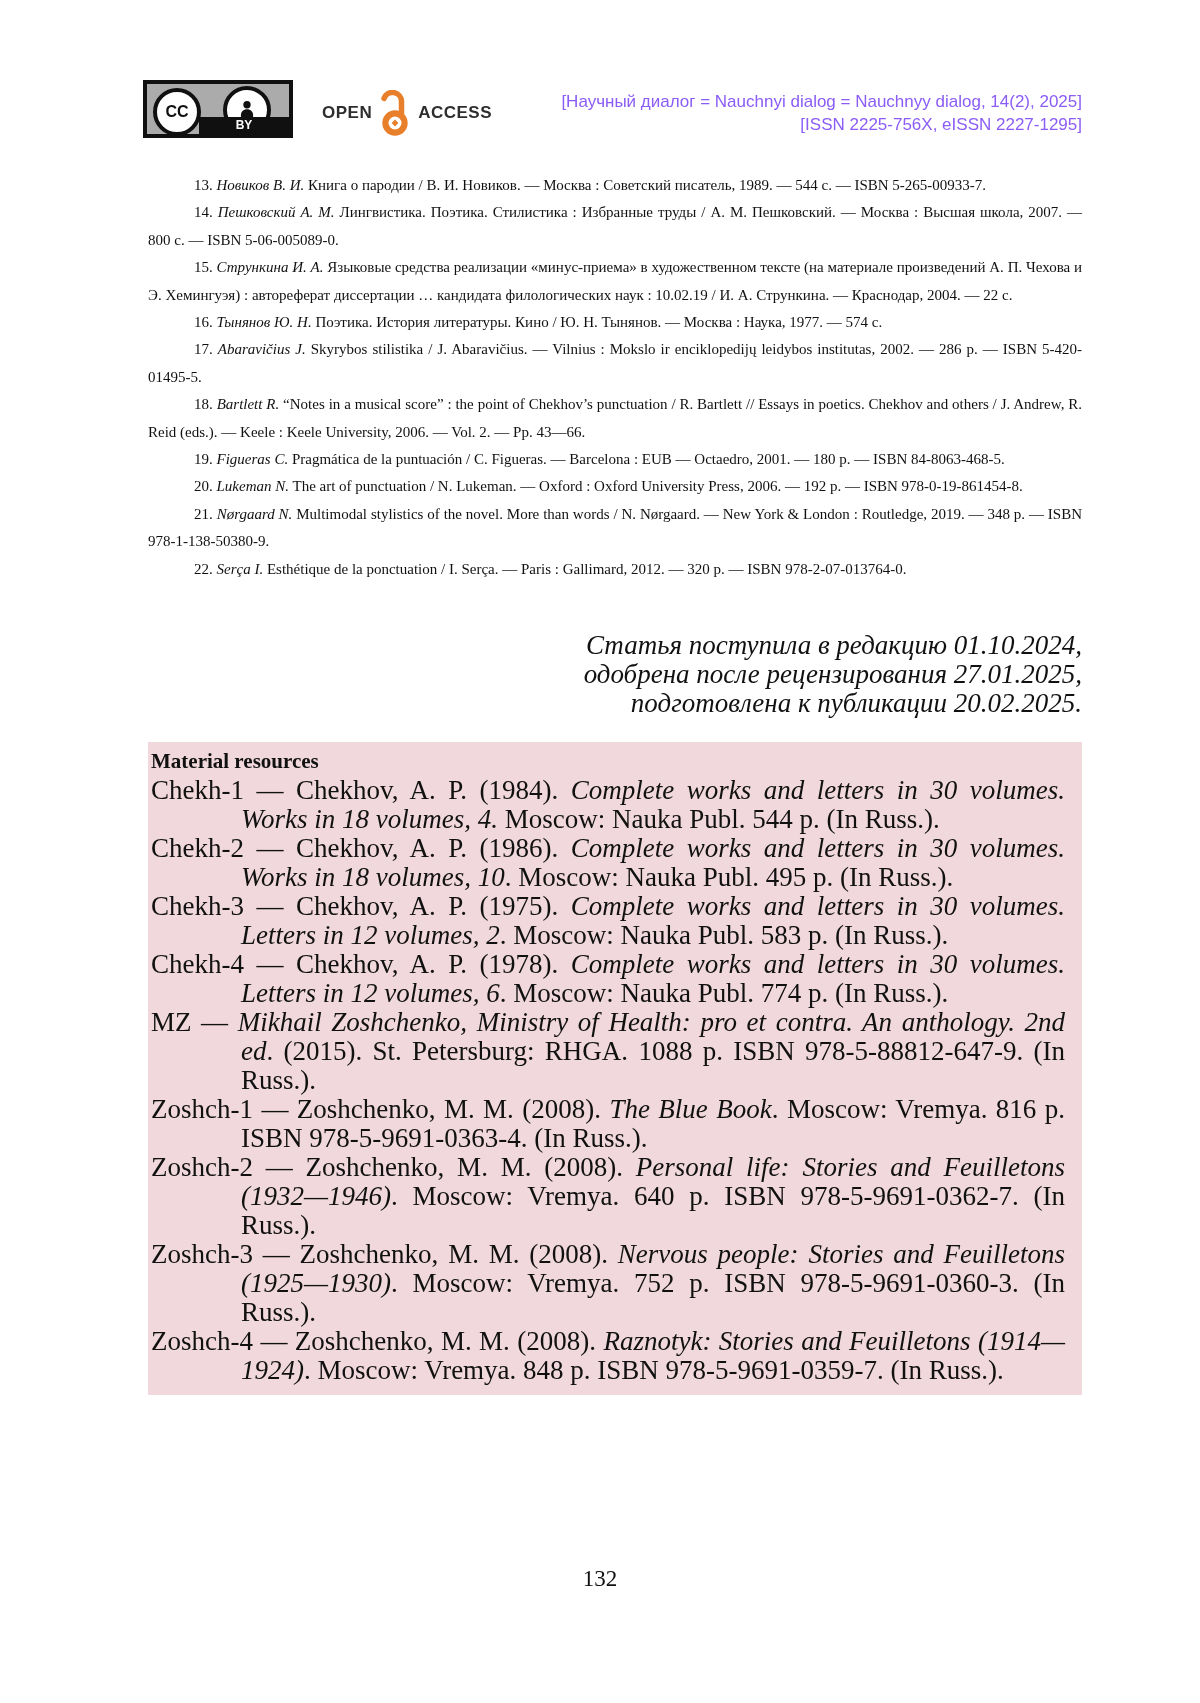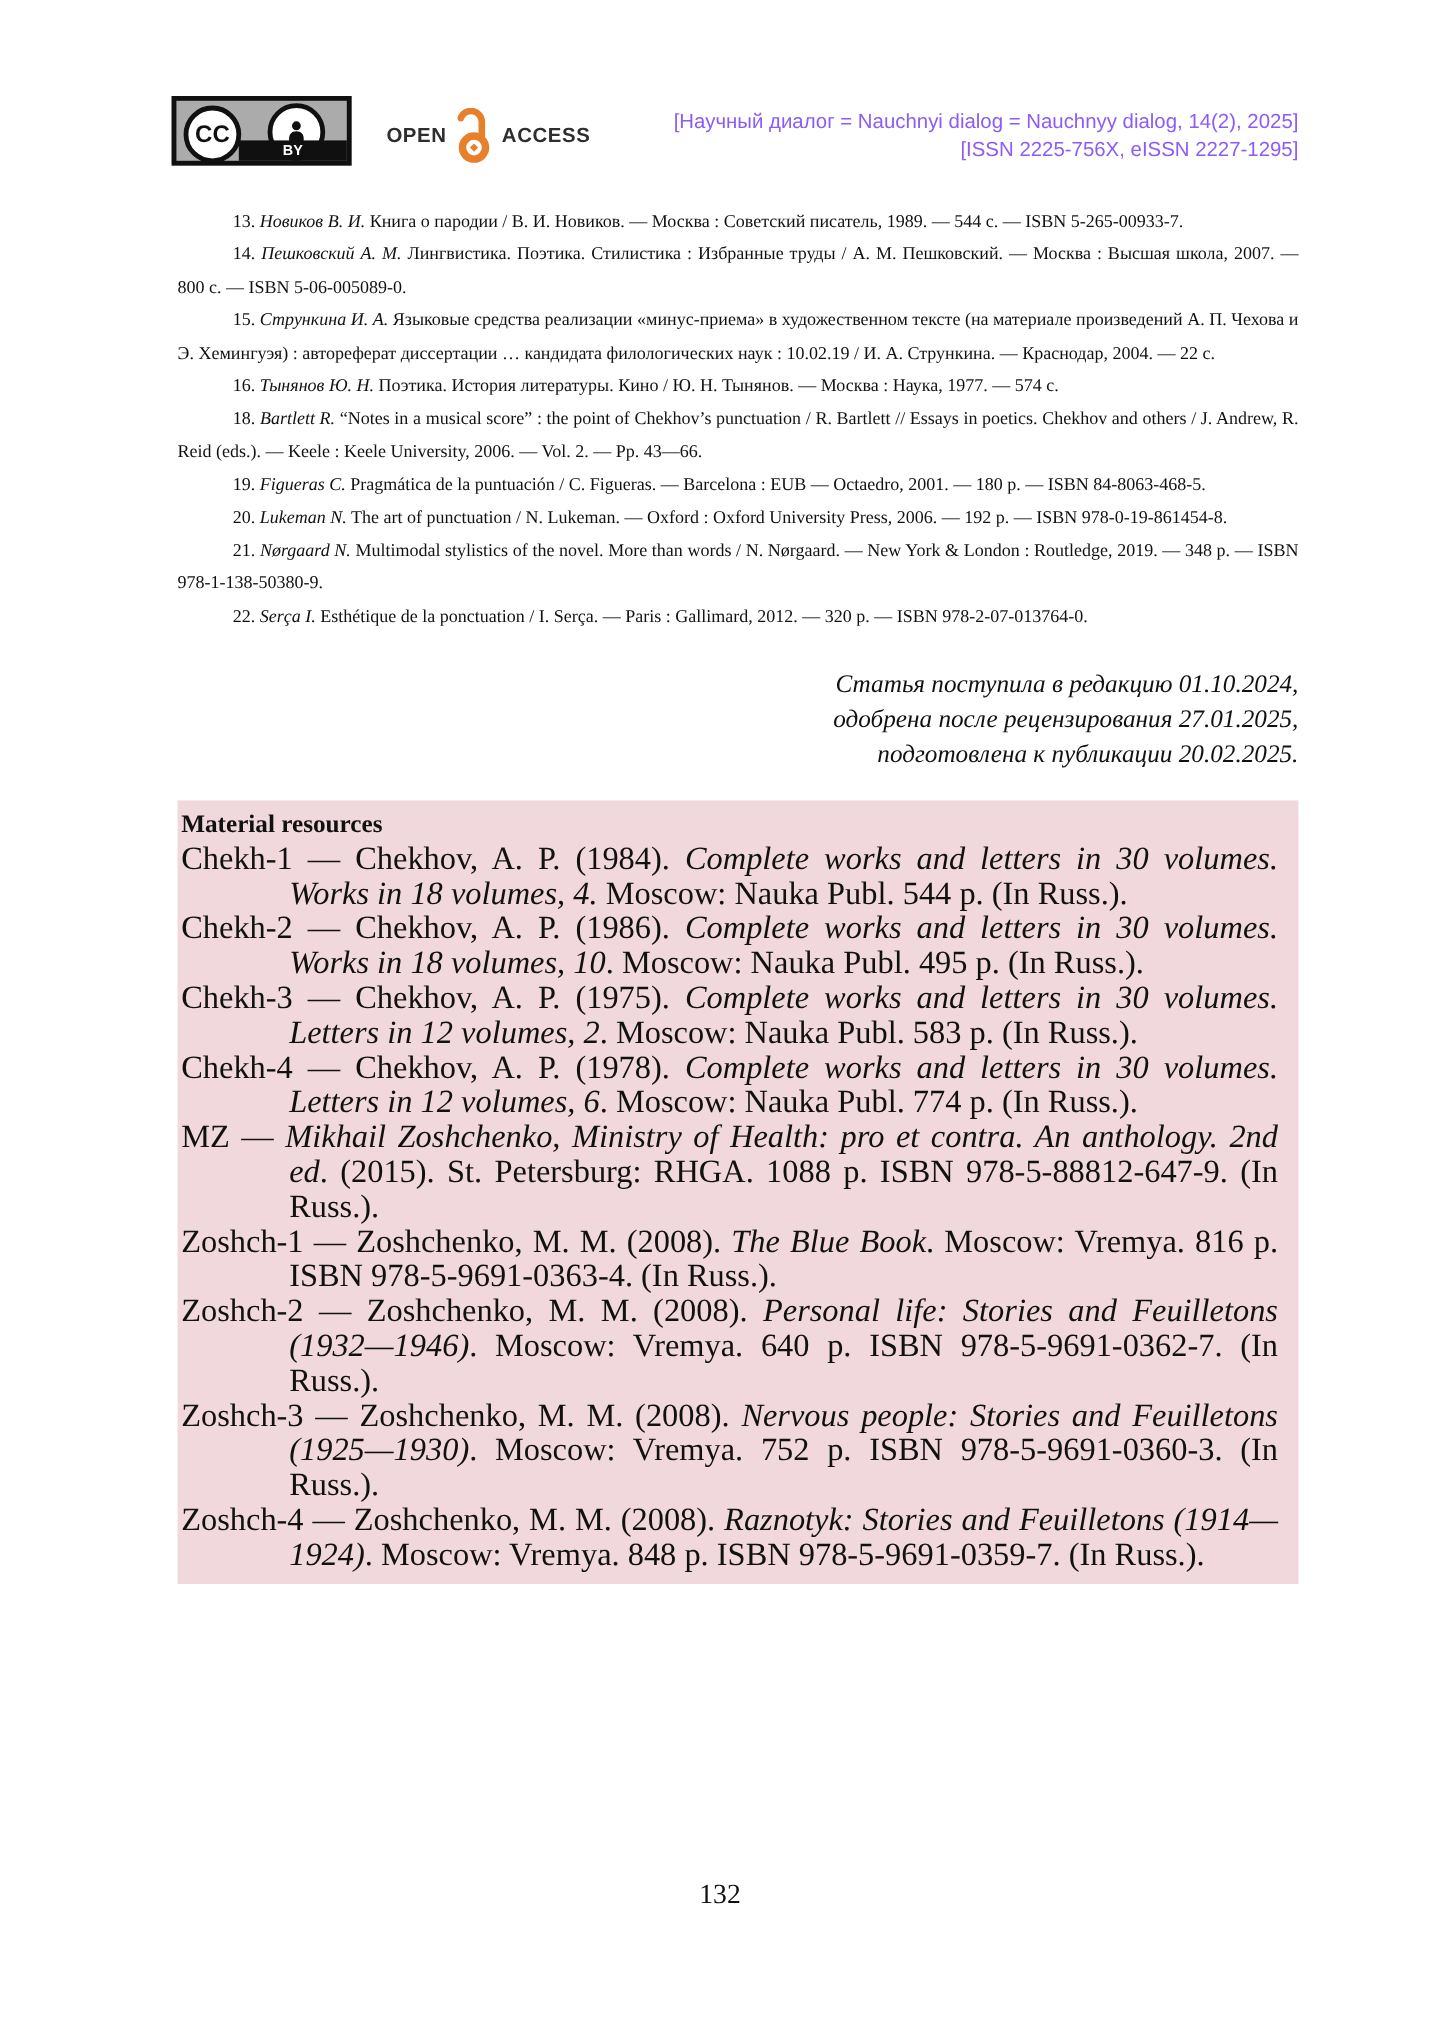--- a/index.html
+++ b/index.html
@@ -5,37 +5,37 @@
   html,body{margin:0;padding:0;background:#ffffff;}
   body{width:1200px;height:1703px;font-family:"Liberation Serif", serif;color:#111;}
   .page{position:relative;width:1200px;height:1703px;background:#fff;overflow:hidden;}
 
   
   .header{position:relative;height:166px;}
   .cc-badge{position:absolute;left:143px;top:80px;width:150px;height:58px;
     background:#ababab;border:4px solid #101010;box-sizing:border-box;}
   .cc-circle{position:absolute;left:6px;top:4px;width:40px;height:40px;border-radius:50%;
     border:4px solid #101010;background:#fff;display:flex;align-items:center;justify-content:center;
-    font-family:"Liberation Sans", sans-serif;font-weight:bold;font-size:20px;color:#101010;}
+    font-family:"Liberation Sans", sans-serif;font-weight:bold;font-size:16px;color:#101010;}
   .person-circle{position:absolute;left:76px;top:2px;width:40px;height:40px;border-radius:50%;
     border:4px solid #101010;background:#fff;display:flex;align-items:center;justify-content:center;}
   .by-bar{position:absolute;left:52px;right:0;bottom:0;height:17px;background:#101010;color:#fff;
     font-family:"Liberation Sans", sans-serif;font-weight:bold;font-size:12px;line-height:17px;text-align:center;margin-top:32px;}
   .oa{position:absolute;left:322px;top:88px;height:50px;display:flex;align-items:center;gap:7px;
     font-family:Liberation Sans, sans-serif;font-weight:bold;color:#2e2e2e;font-size:17px;letter-spacing:.5px;}
   .oa .lock{display:block;}
   .journal{position:absolute;right:118px;top:90px;text-align:right;
     font-family:"Liberation Sans", sans-serif;font-size:17px;line-height:23px;color:#8b5cf6;}
 
   
   .content{margin:0 118px 0 148px;}
   .refs{margin-top:6px;}
   .ref{margin:0;font-size:15px;line-height:27.4px;text-align:justify;text-indent:46px;}
   .it{font-style:italic;}
-  .dates{margin-top:28px;text-align:right;font-style:italic;font-size:21px;line-height:29px;}
+  .dates{margin-top:48px;text-align:right;font-style:italic;font-size:27px;line-height:29px;}
   .dates p{margin:0;}
   .material{margin-top:24px;background:#f0d8dc;padding:5px 17px 10px 3px;}
   .material h2{margin:0;font-size:21px;line-height:29px;font-weight:bold;font-family:"Liberation Serif", serif;}
   .entry{margin:0;font-size:27px;line-height:29px;text-align:justify;padding-left:90px;text-indent:-90px;}
   .pagenum{position:absolute;left:0;right:0;top:1566px;text-align:center;font-size:23px;color:#111;}
 </style>
 </head>
 <body>
 
 <div class="page">
@@ -70,20 +70,21 @@
     </div>
   </header>
 
   <main class="content">
 
     <section class="refs">
         <p class="ref"><span>13. </span><span class="it">Новиков В. И.</span><span> Книга о пародии / В. И. Новиков. — Москва : Советский писатель, 1989. — 544 с. — ISBN 5-265-00933-7.</span></p>
         <p class="ref"><span>14. </span><span class="it">Пешковский А. М.</span><span> Лингвистика. Поэтика. Стилистика : Избранные труды / А. М. Пешковский. — Москва : Высшая школа, 2007. — 800 с. — ISBN 5-06-005089-0.</span></p>
         <p class="ref"><span>15. </span><span class="it">Стрункина И. А.</span><span> Языковые средства реализации «минус-приема» в художественном тексте (на материале произведений А. П. Чехова и Э. Хемингуэя) : автореферат диссертации … кандидата филологических наук : 10.02.19 / И. А. Стрункина. — Краснодар, 2004. — 22 с.</span></p>
         <p class="ref"><span>16. </span><span class="it">Тынянов Ю. Н.</span><span> Поэтика. История литературы. Кино / Ю. Н. Тынянов. — Москва : Наука, 1977. — 574 с.</span></p>
+        <p class="ref"><span>17. </span><span class="it">Abaravičius J.</span><span> Skyrybos stilistika / J. Abaravičius. — Vilnius : Mokslo ir enciklopedijų leidybos institutas, 2002. — 286 p. — ISBN 5-420-01495-5.</span></p>
         <p class="ref"><span>18. </span><span class="it">Bartlett R.</span><span> “Notes in a musical score” : the point of Chekhov’s punctuation / R. Bartlett // Essays in poetics. Chekhov and others / J. Andrew, R. Reid (eds.). — Keele : Keele University, 2006. — Vol. 2. — Pp. 43—66.</span></p>
         <p class="ref"><span>19. </span><span class="it">Figueras C.</span><span> Pragmática de la puntuación / C. Figueras. — Barcelona : EUB — Octaedro, 2001. — 180 p. — ISBN 84-8063-468-5.</span></p>
         <p class="ref"><span>20. </span><span class="it">Lukeman N.</span><span> The art of punctuation / N. Lukeman. — Oxford : Oxford University Press, 2006. — 192 p. — ISBN 978-0-19-861454-8.</span></p>
         <p class="ref"><span>21. </span><span class="it">Nørgaard N.</span><span> Multimodal stylistics of the novel. More than words / N. Nørgaard. — New York &amp; London : Routledge, 2019. — 348 p. — ISBN 978-1-138-50380-9.</span></p>
         <p class="ref"><span>22. </span><span class="it">Serça I.</span><span> Esthétique de la ponctuation / I. Serça. — Paris : Gallimard, 2012. — 320 p. — ISBN 978-2-07-013764-0.</span></p>
       </section>
 
     <div class="dates">
         <p class="date-line">Статья поступила в редакцию 01.10.2024,</p>
         <p class="date-line">одобрена после рецензирования 27.01.2025,</p>

